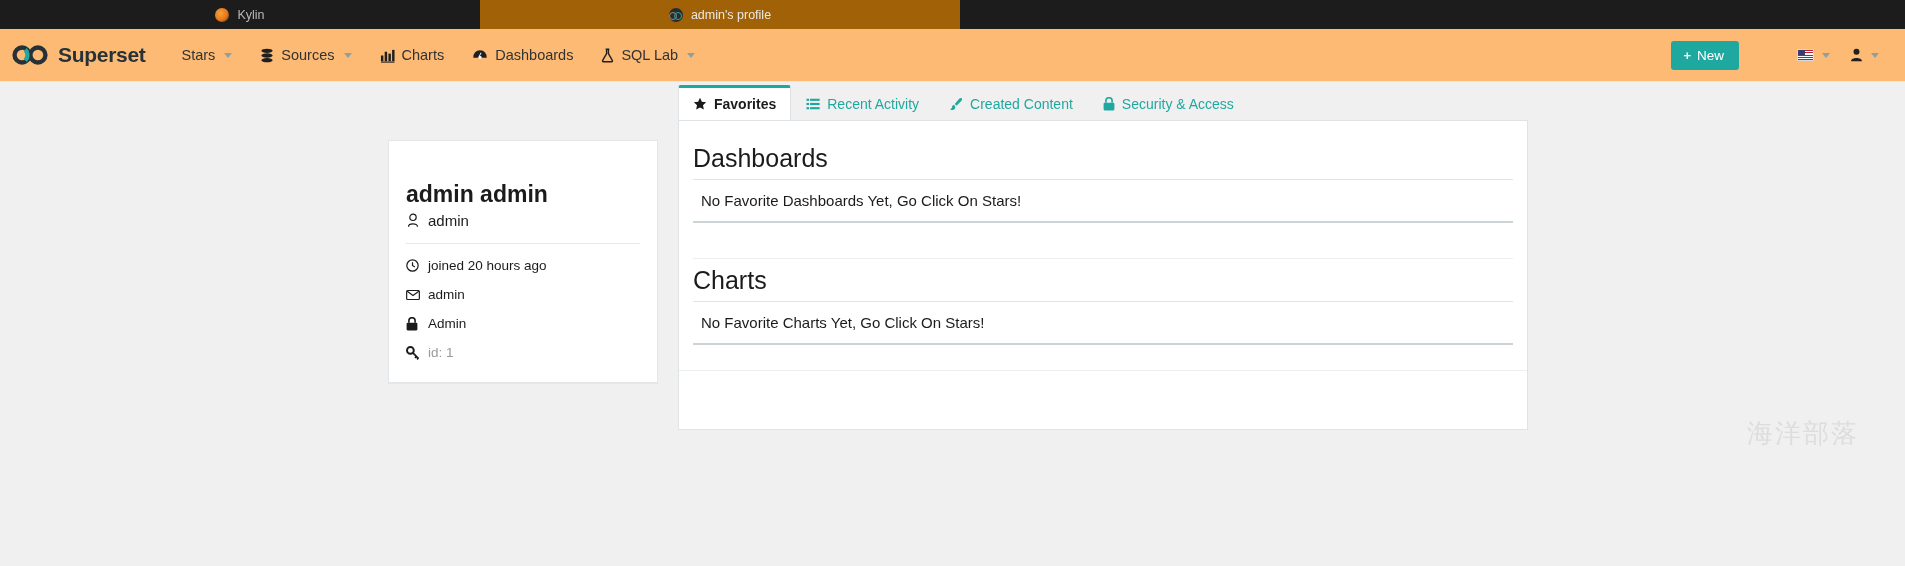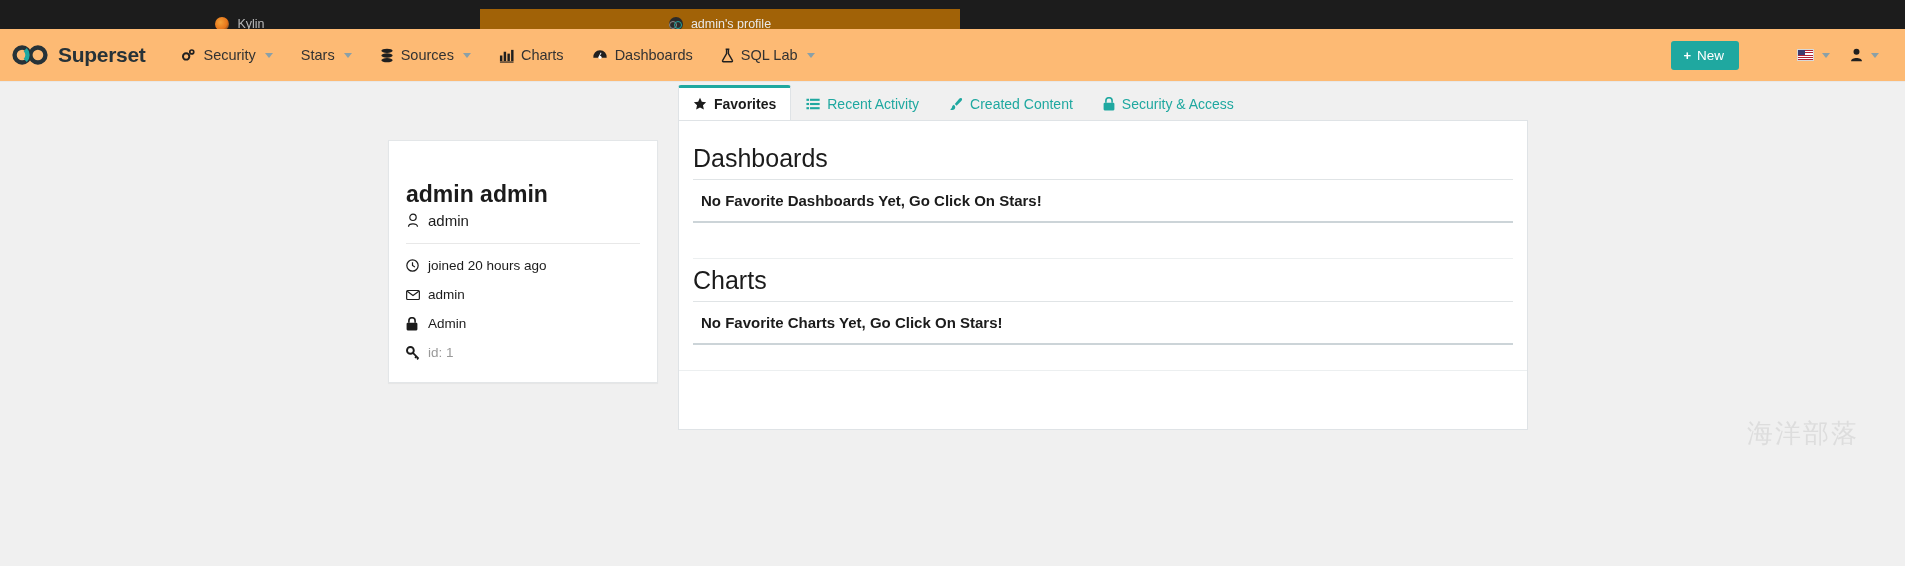--- a/index.html
+++ b/index.html
@@ -10,21 +10,21 @@
     background: #f0f0f0;
     font-family: "Liberation Sans", sans-serif;
     -webkit-font-smoothing: antialiased;
   }
 
   
   .browser-tabstrip {
     position: absolute; top: 0; left: 0;
     width: 1905px; height: 47px;
     background: #1c1c1c;
-    display: flex; align-items: center;
+    display: flex; align-items: flex-start;
   }
   .btab {
     display: flex; align-items: center; gap: 8px;
     padding: 0 18px;
     font-size: 12.5px;
     color: #b8b8b8;
     max-width: 480px;
     min-width: 200px;
     height: 29px;
   }
@@ -166,21 +166,20 @@
   .panel-inner { padding: 16px 14px 0 14px; }
   .section-title {
     font-size: 25px; color: #1b1b1b; font-weight: normal;
     margin: 6px 0 6px 0; line-height: 1.2;
   }
   .section-rule { height: 1px; background: #e0e4e6; }
   .empty-row {
     font-size: 15px; color: #1b1b1b;
     padding: 12px 0 12px 8px;
     border-bottom: 2px solid #ccd4d8;
-    font-weight: bold;
   }
   .spacer-rule { height: 1px; background: #eceff0; margin-top: 35px; }
   .panel-foot-rule {
     position: absolute; left: 0; right: 0; top: 249px;
     height: 1px; background: #eceff0;
   }
 
   .watermark {
     position: absolute; right: 46px; top: 334px;
     font-size: 26px; color: #dddddd;
@@ -208,30 +207,20 @@
     <svg class="brand-logo" viewBox="0 0 48 26">
       <path d="M14 3.5 A9.5 9.5 0 1 0 14 22.5 A9.5 9.5 0 1 0 14 3.5 Z" fill="none" stroke="#263238" stroke-width="5.5"></path>
       <path d="M34 3.5 A9.5 9.5 0 1 0 34 22.5 A9.5 9.5 0 1 0 34 3.5 Z" fill="none" stroke="#263238" stroke-width="5.5"></path>
       <path d="M18 6.2 A9.6 9.6 0 0 1 18 19.8" fill="none" stroke="#20a7a0" stroke-width="5.5" stroke-linecap="butt"></path>
     </svg>
     <span class="brand-name">Superset</span>
   </a>
 
   <div class="nav-items">
 
-    <div class="nav-item">
-      <span class="nav-ico">
-        <svg width="15" height="15" viewBox="0 0 16 16">
-            <circle cx="5.5" cy="9" r="3.4" fill="none" stroke="#1f1f1f" stroke-width="2.1"></circle>
-            <circle cx="11.5" cy="4.2" r="2.1" fill="none" stroke="#1f1f1f" stroke-width="1.8"></circle>
-          </svg>
-      </span>
-      <span>Security</span>
-      <span class="caret"></span>
-    </div>
 
     <div class="nav-item">
       <span>Stars</span>
       <span class="caret"></span>
     </div>
 
     <div class="nav-item">
       <span class="nav-ico">
         <svg width="14" height="15" viewBox="0 0 14 16">
             <ellipse cx="7" cy="3" rx="6" ry="2.3" fill="#1f1f1f"></ellipse>

